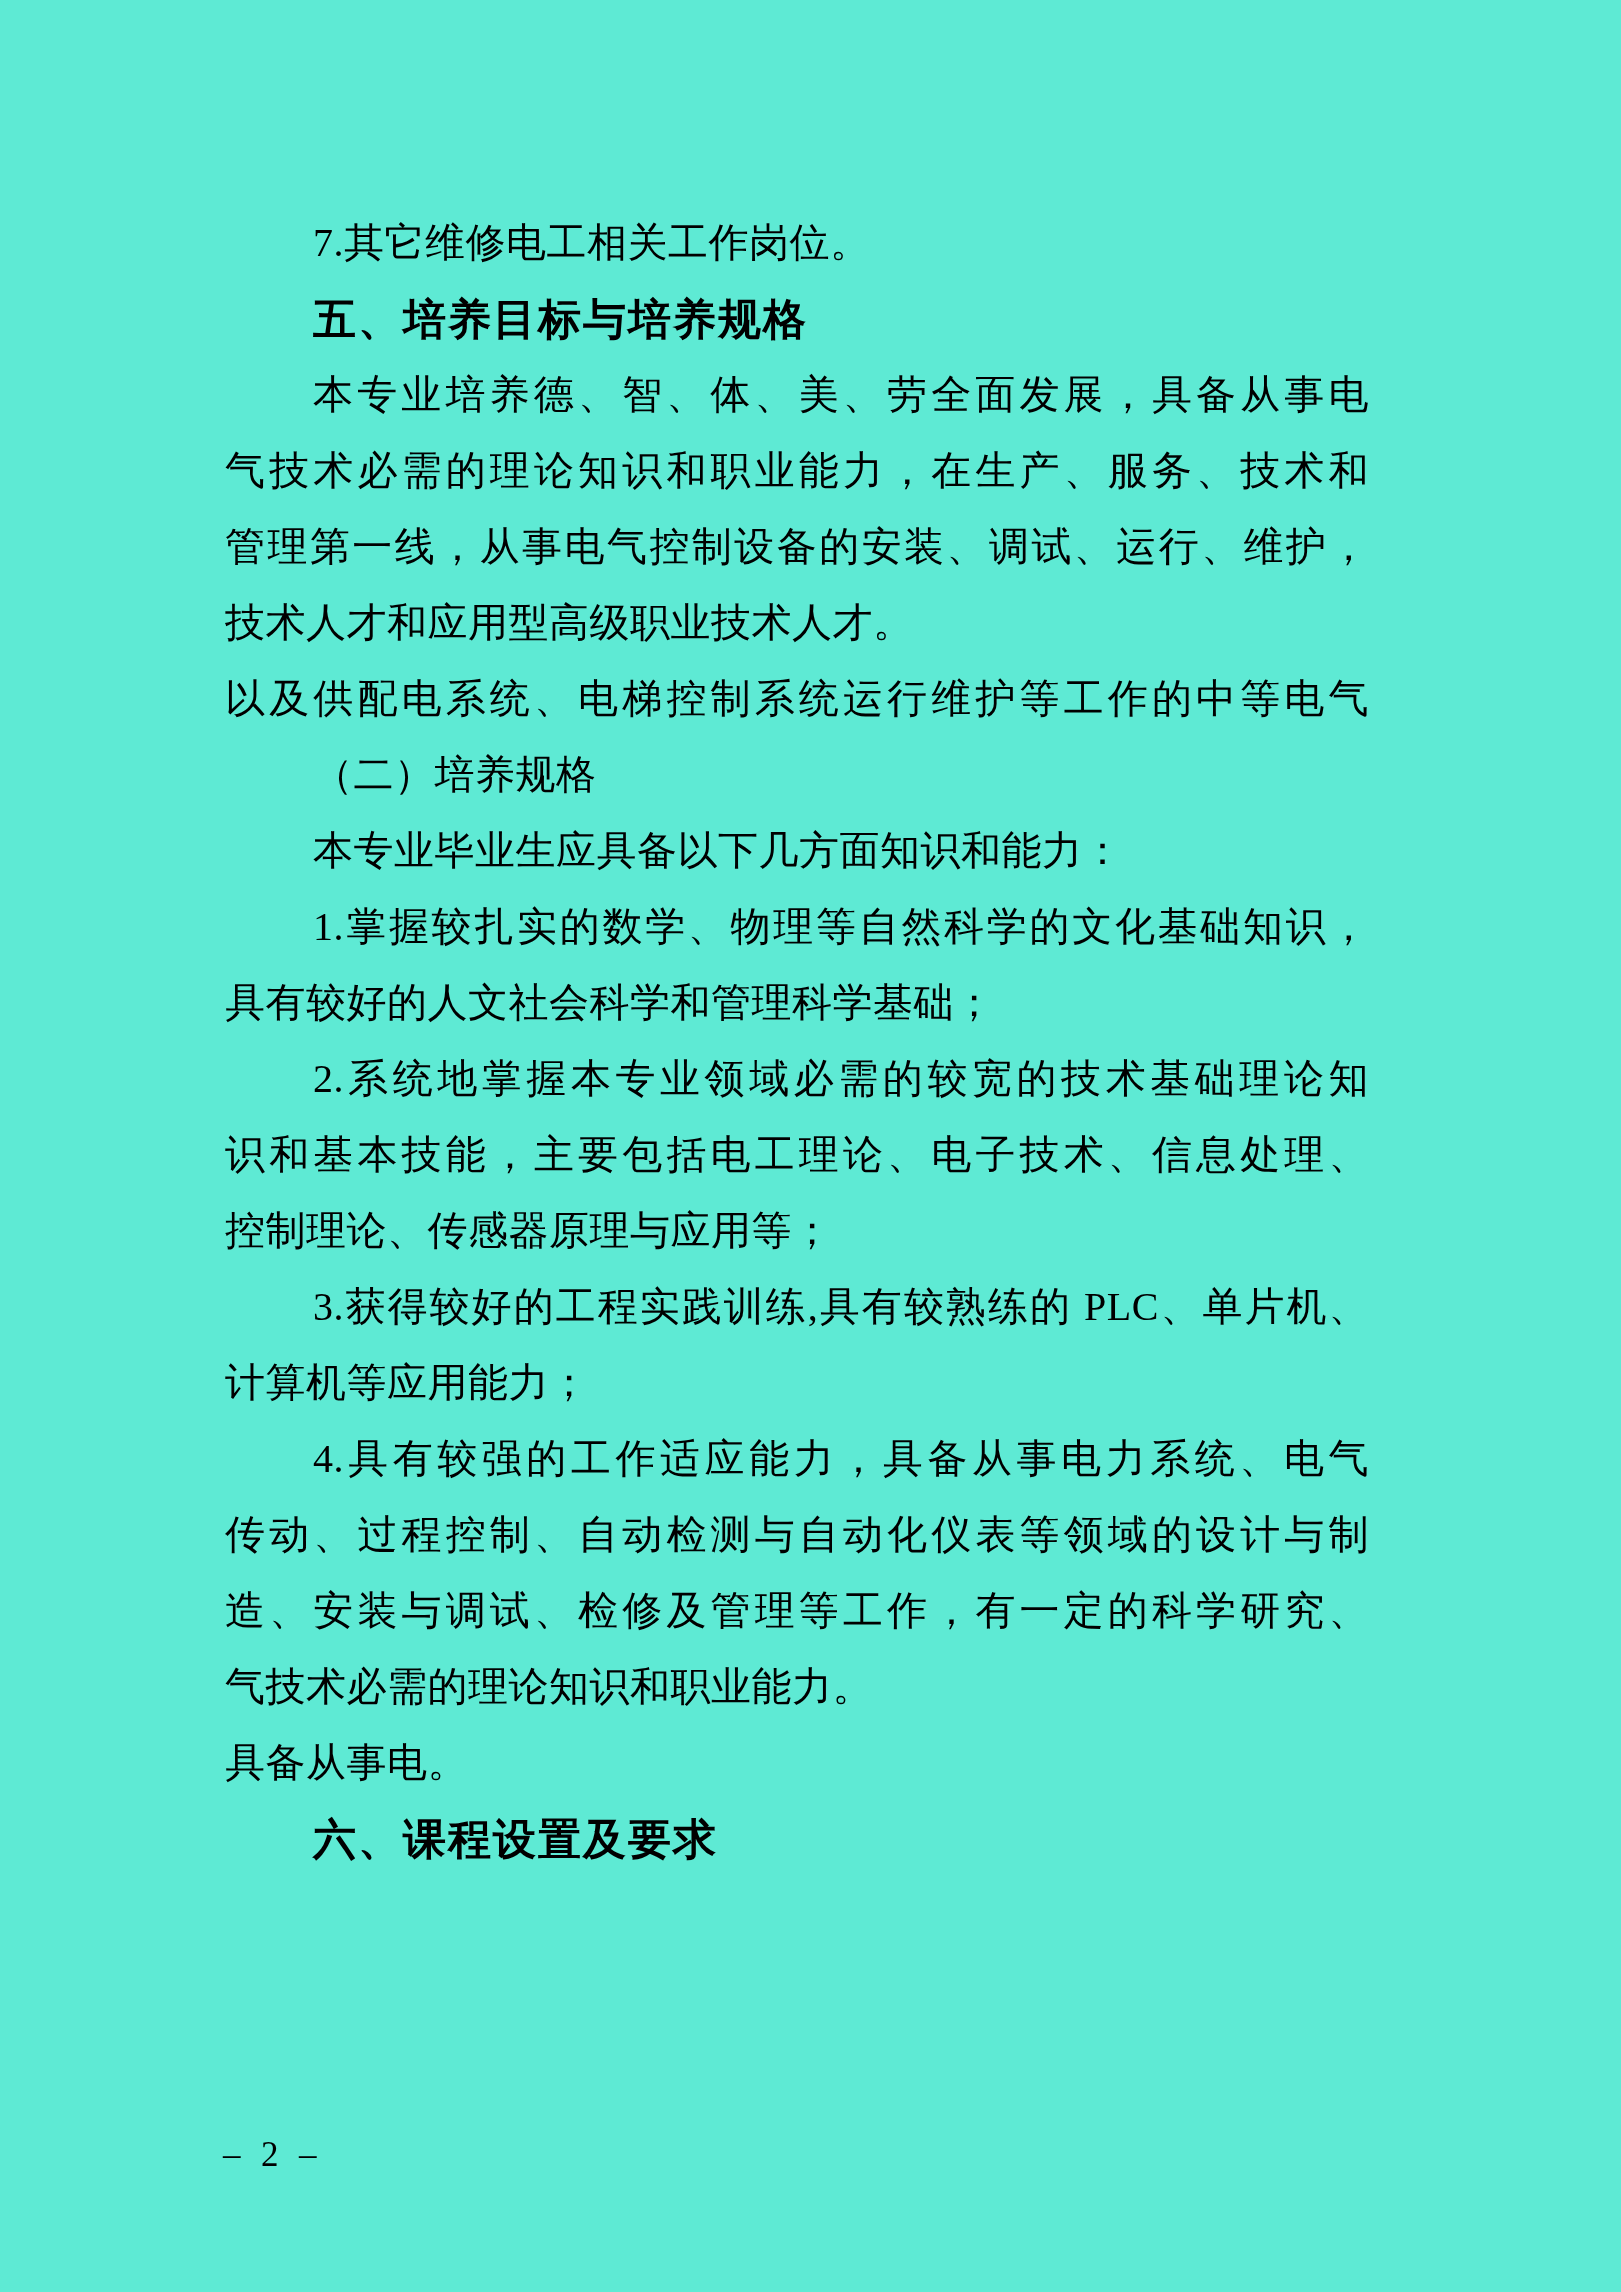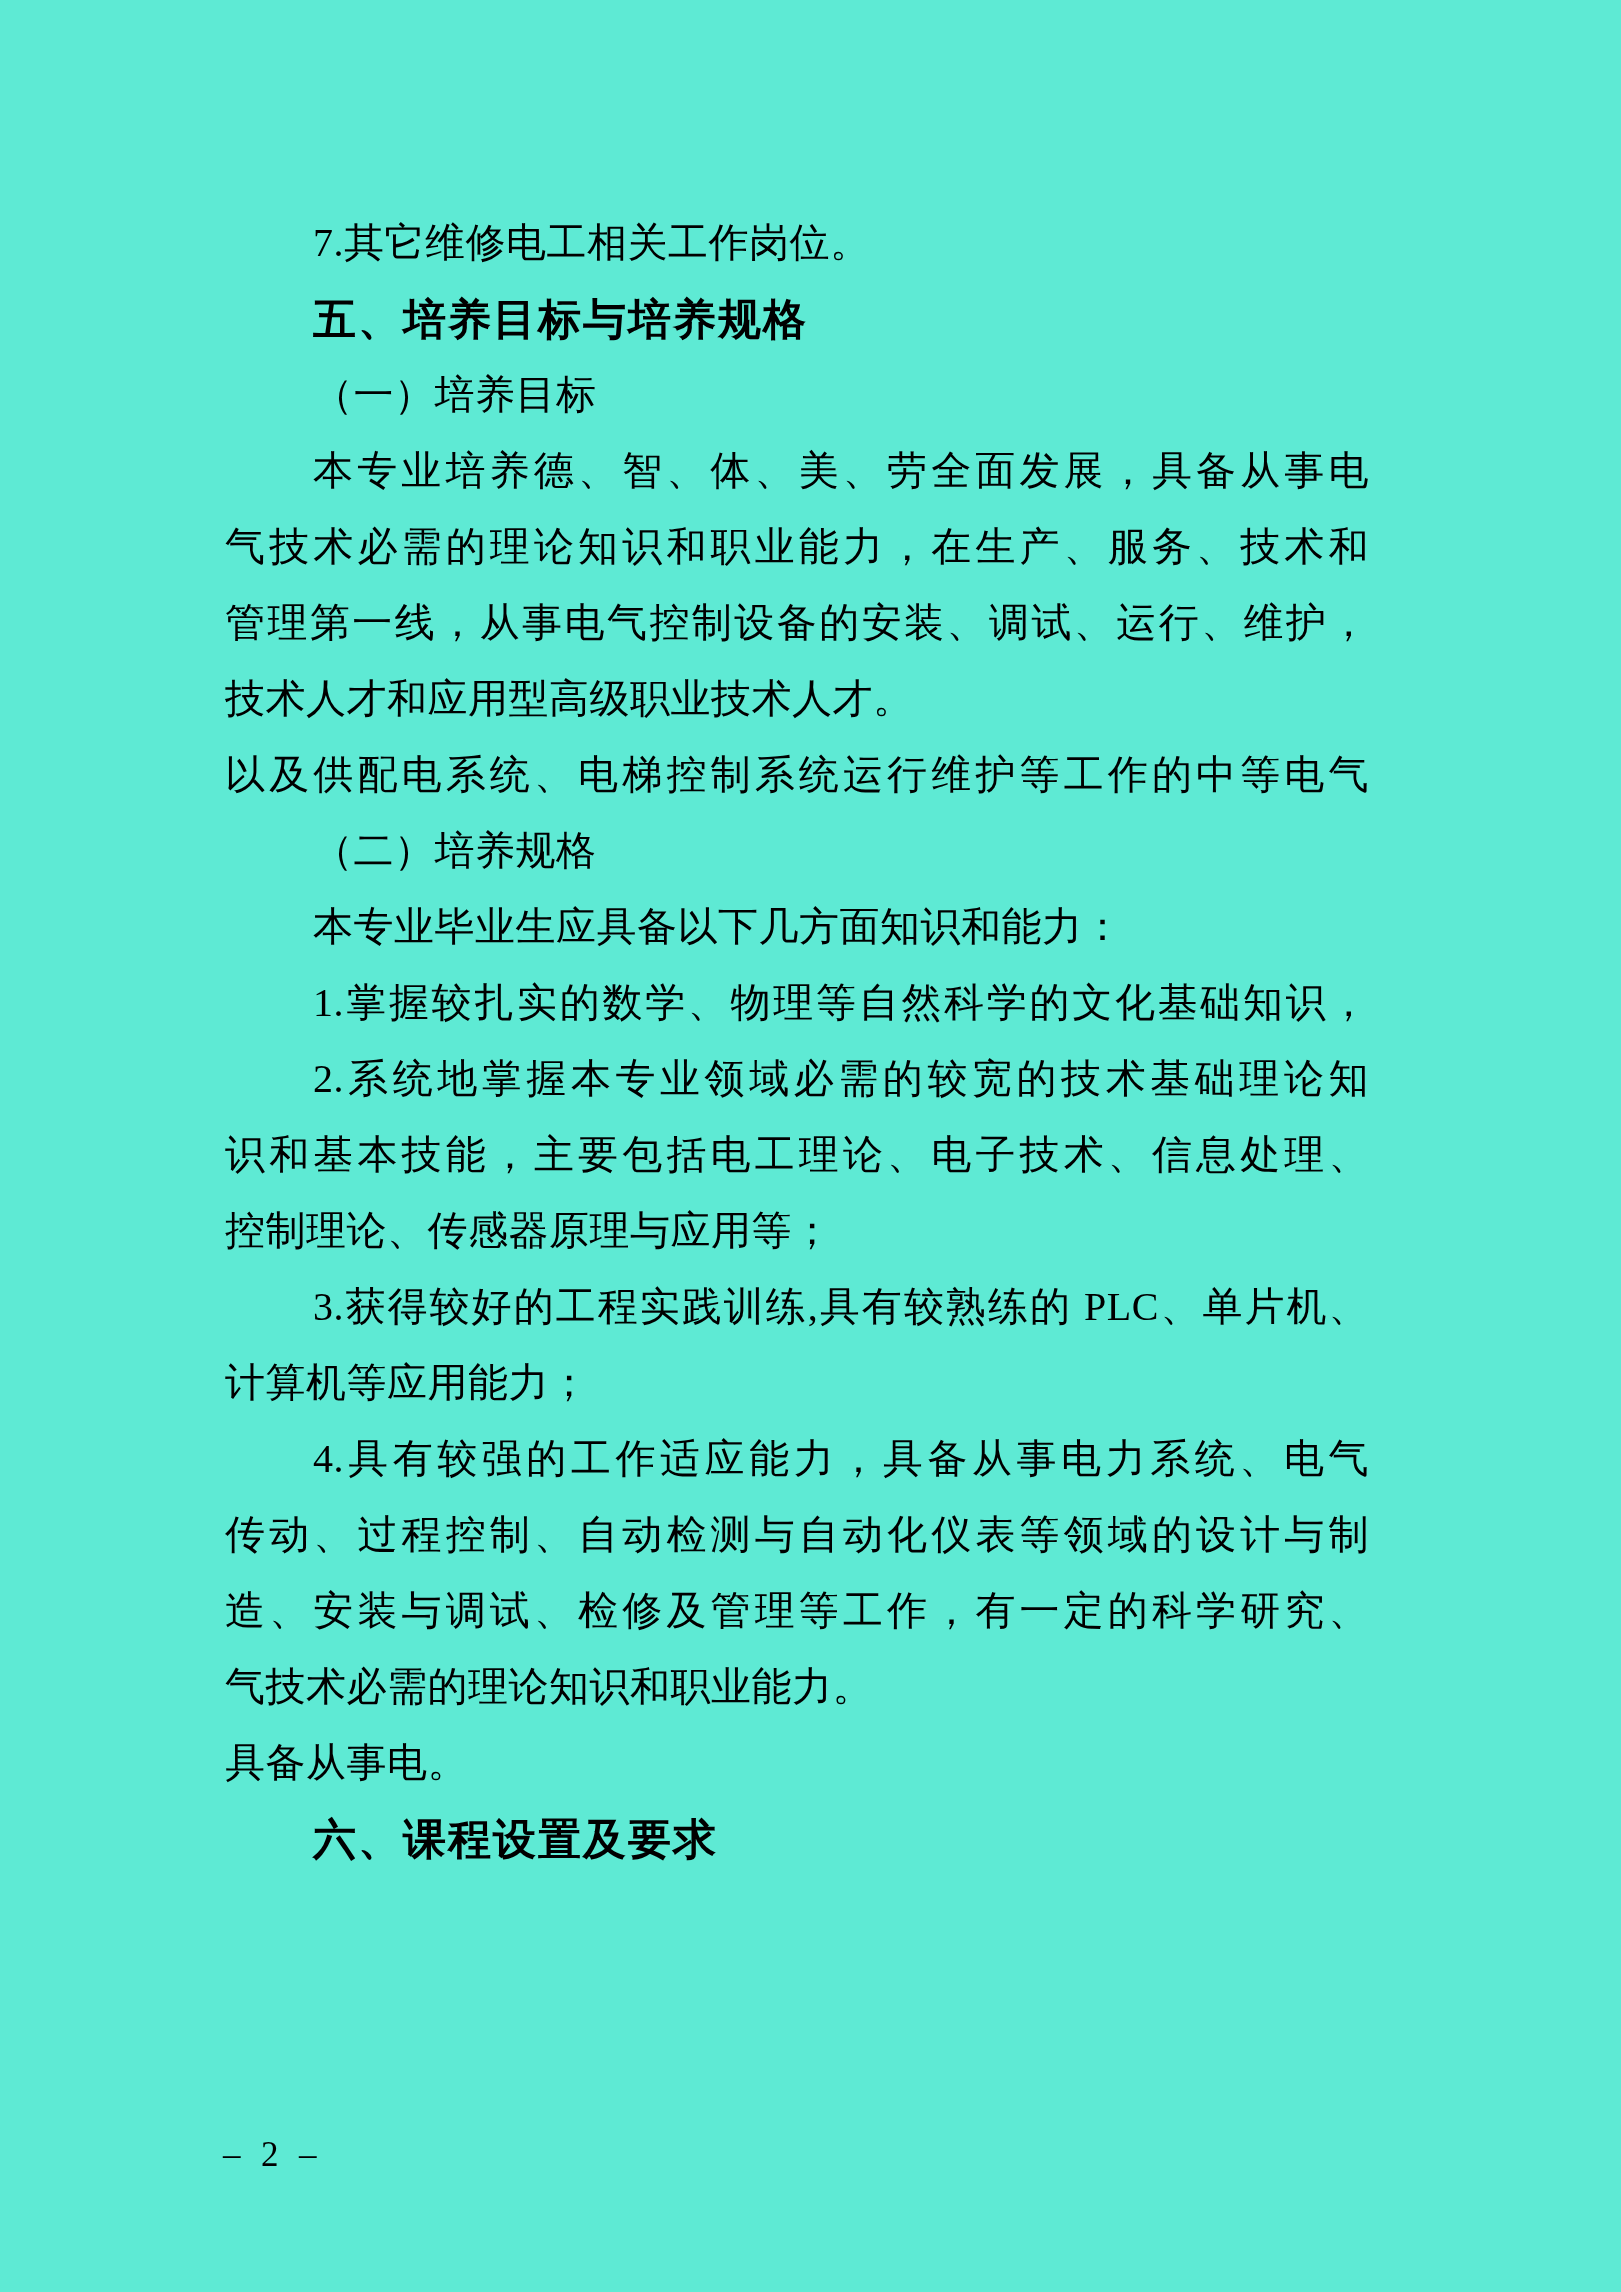--- a/index.html
+++ b/index.html
@@ -57,29 +57,29 @@
     color: #000000;
   }
 </style>
 </head>
 <body>
 
 <div class="page">
   <div class="text-block" id="lines-container">
       <div class="line indent">7.其它维修电工相关工作岗位。</div>
       <div class="line indent heading">五、培养目标与培养规格</div>
-      <div class="line indent">（一）培养目标</div>
       <div class="line indent justify">本专业培养德、智、体、美、劳全面发展，具备从事电</div>
       <div class="line justify">气技术必需的理论知识和职业能力，在生产、服务、技术和</div>
       <div class="line justify">管理第一线，从事电气控制设备的安装、调试、运行、维护，</div>
       <div class="line">技术人才和应用型高级职业技术人才。</div>
       <div class="line justify">以及供配电系统、电梯控制系统运行维护等工作的中等电气</div>
       <div class="line indent">（二）培养规格</div>
       <div class="line indent">本专业毕业生应具备以下几方面知识和能力：</div>
       <div class="line indent justify">1.掌握较扎实的数学、物理等自然科学的文化基础知识，</div>
+      <div class="line">具有较好的人文社会科学和管理科学基础；</div>
       <div class="line indent justify">2.系统地掌握本专业领域必需的较宽的技术基础理论知</div>
       <div class="line justify">识和基本技能，主要包括电工理论、电子技术、信息处理、</div>
       <div class="line">控制理论、传感器原理与应用等；</div>
       <div class="line indent justify">3.获得较好的工程实践训练,具有较熟练的 PLC、单片机、</div>
       <div class="line">计算机等应用能力；</div>
       <div class="line indent justify">4.具有较强的工作适应能力，具备从事电力系统、电气</div>
       <div class="line justify">传动、过程控制、自动检测与自动化仪表等领域的设计与制</div>
       <div class="line justify">造、安装与调试、检修及管理等工作，有一定的科学研究、</div>
       <div class="line">气技术必需的理论知识和职业能力。</div>
       <div class="line">具备从事电。</div>

